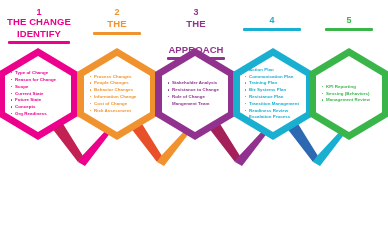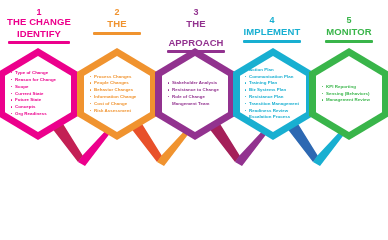--- a/index.html
+++ b/index.html
@@ -66,33 +66,31 @@
 
   <div class="col-head" style="left:78px;">
     <span class="col-num" style="color:#F0932F">2</span>
     <span class="col-title" style="color:#F0932F">THE</span>
     <span class="col-rule" style="background:#F0932F;width:48px"></span>
   </div>
 
   <div class="col-head" style="left:157px;">
     <span class="col-num" style="color:#92328F">3</span>
     <span class="col-title" style="color:#92328F">THE</span>
-    <span class="col-title" style="color:#92328F;margin-top:9px">APPROACH</span>
+    <span class="col-title" style="color:#92328F;margin-top:16px">APPROACH</span>
     <span class="col-rule" style="background:#92328F;width:58px"></span>
   </div>
 
   <div class="col-head" style="left:233px;top:16px;">
     <span class="col-num" style="color:#18AFD1">4</span>
-    <span class="col-title" style="color:#18AFD1">IMPLEMENT</span>
     <span class="col-rule" style="background:#18AFD1;width:58px"></span>
   </div>
 
   <div class="col-head" style="left:310px;top:16px;">
     <span class="col-num" style="color:#39B54A">5</span>
-    <span class="col-title" style="color:#39B54A">MONITOR</span>
     <span class="col-rule" style="background:#39B54A;width:48px"></span>
   </div>
 
   <svg class="arrow" style="left:33px;top:118px;" width="90" height="58" viewBox="0 0 90 58">
     <path d="M2,2 L26,2 L47,36 L62,18 L62,30 L86,14 L62,2 L62,12 L50,26 L30,-6 Z" fill="none"></path>
     <path d="M1,1 L27,1 L50,38 L45,44 L18,9 Z" fill="#C32054"></path>
     <path d="M45,44 L49,38 L77,8 L70,2 L89,2 L84,20 L78,14 L52,48 Z" fill="#EC008C"></path>
   </svg>
 
   <svg class="arrow" style="left:112px;top:118px;" width="90" height="58" viewBox="0 0 90 58">

